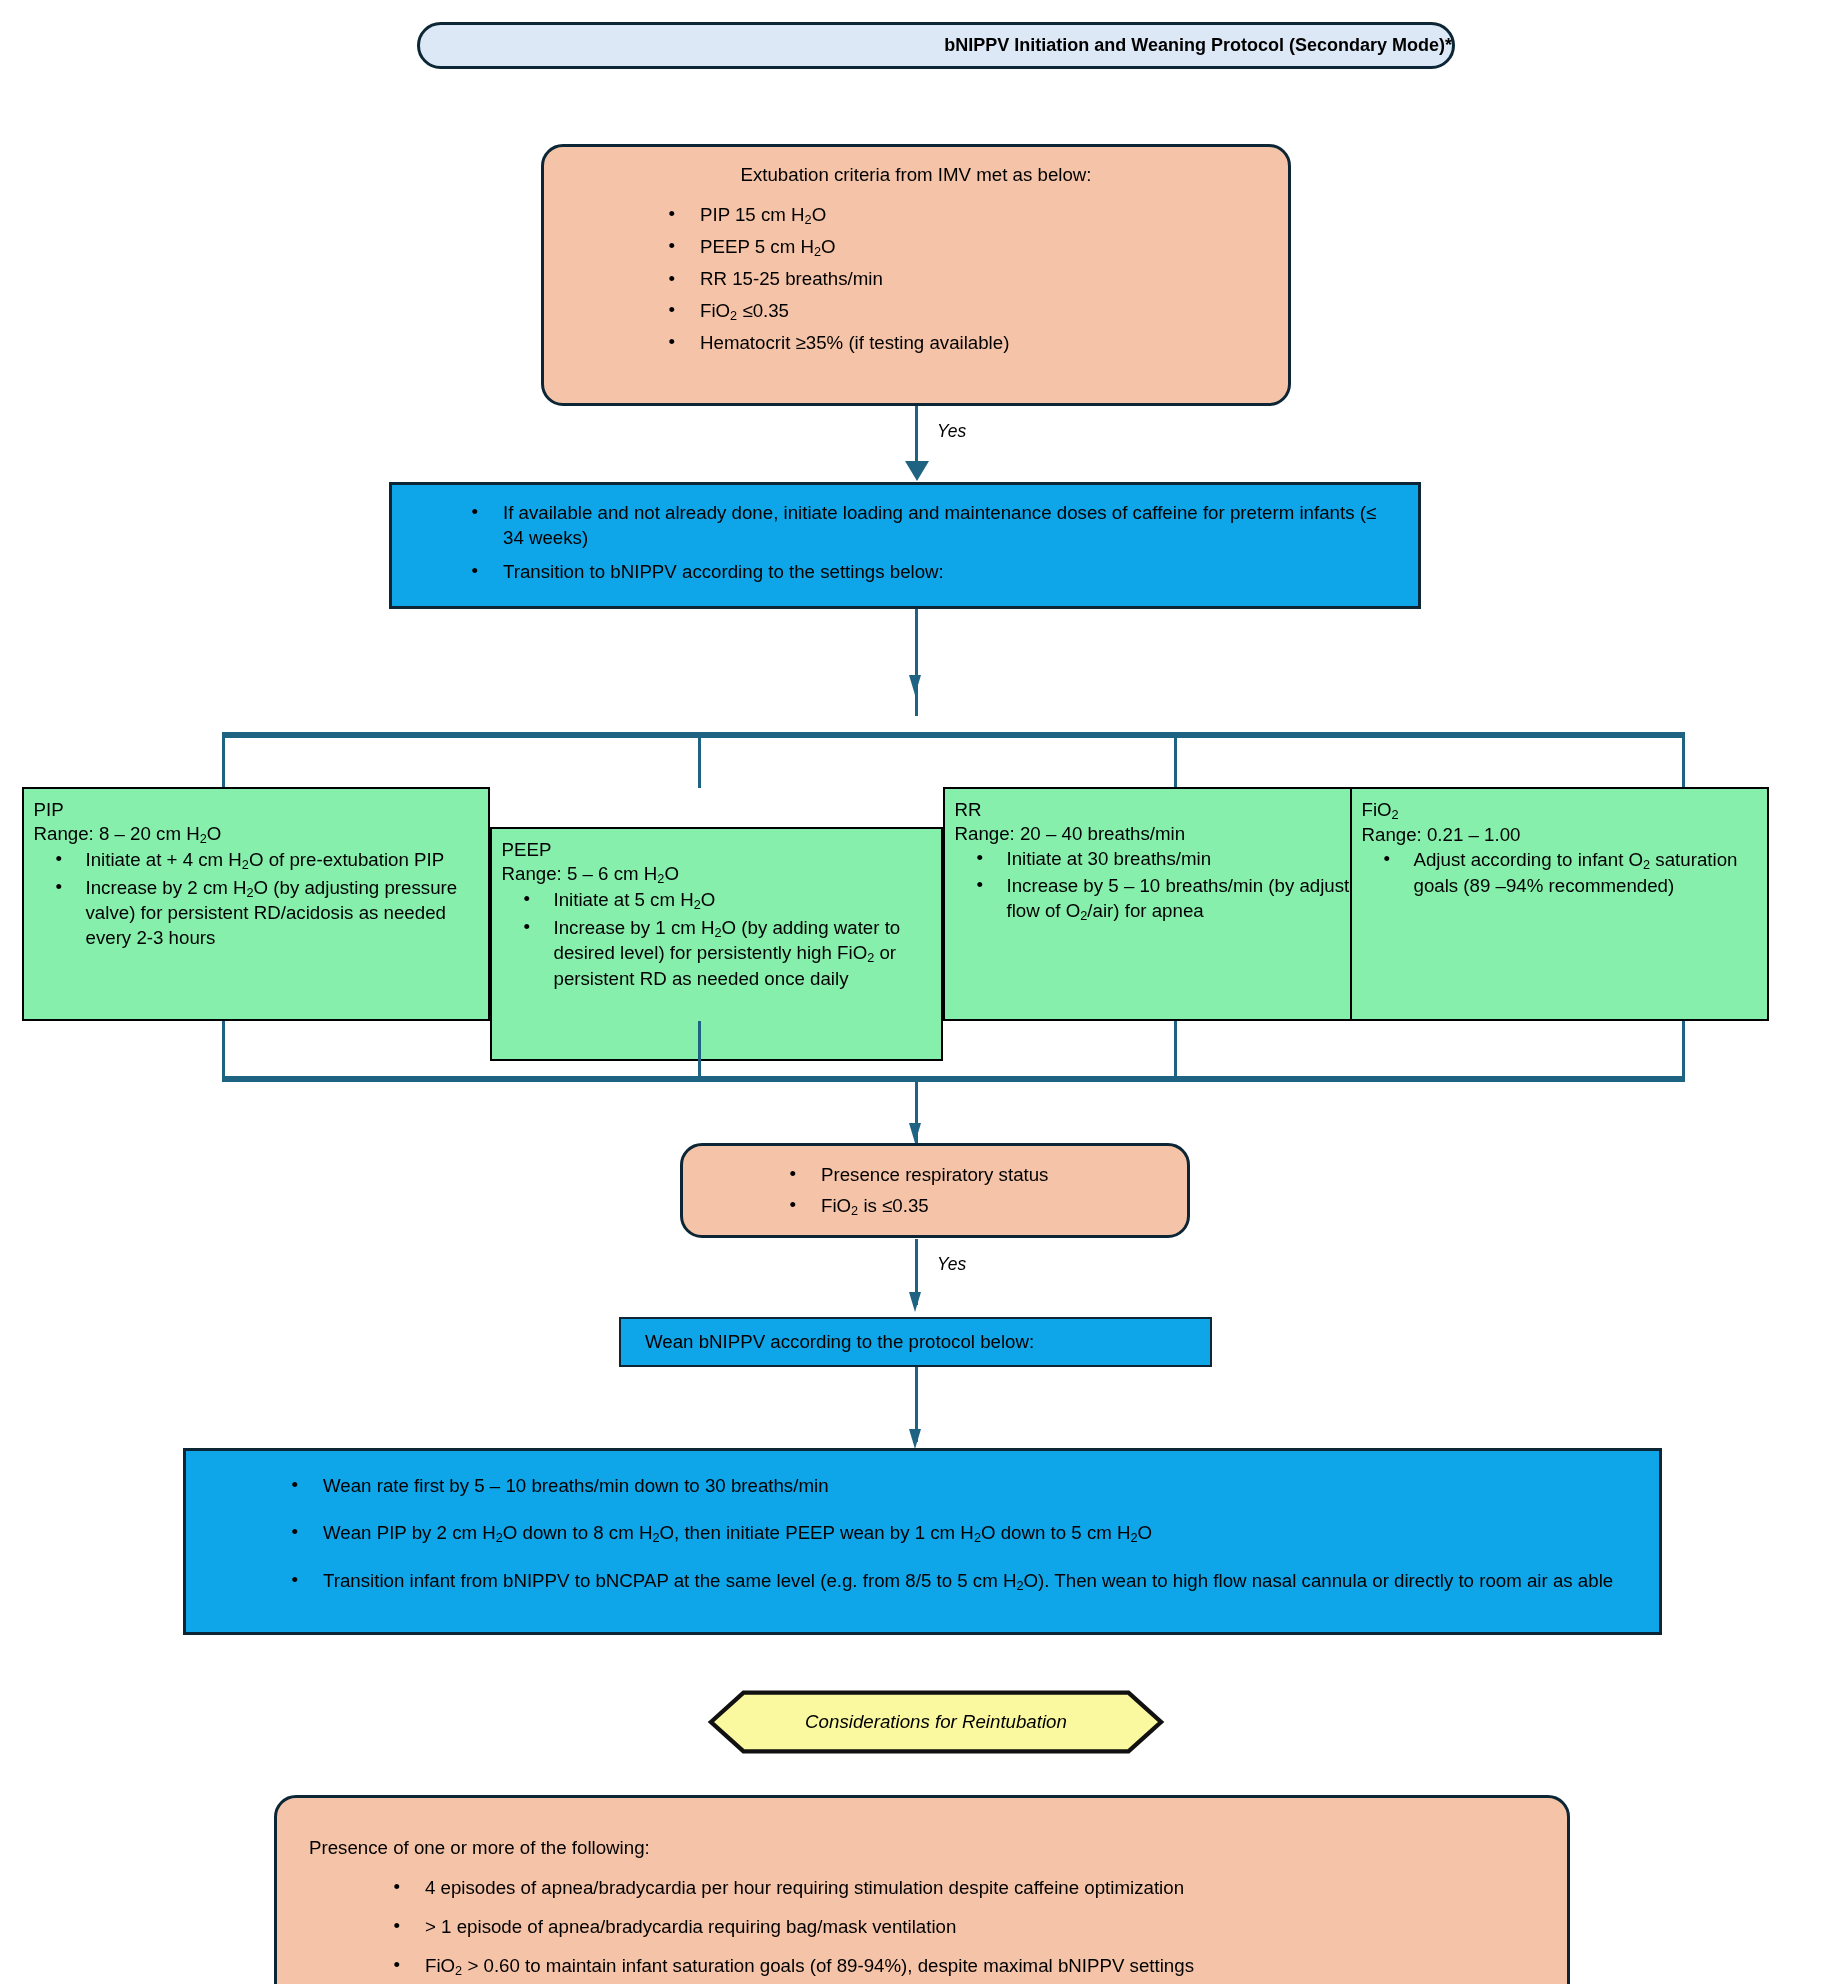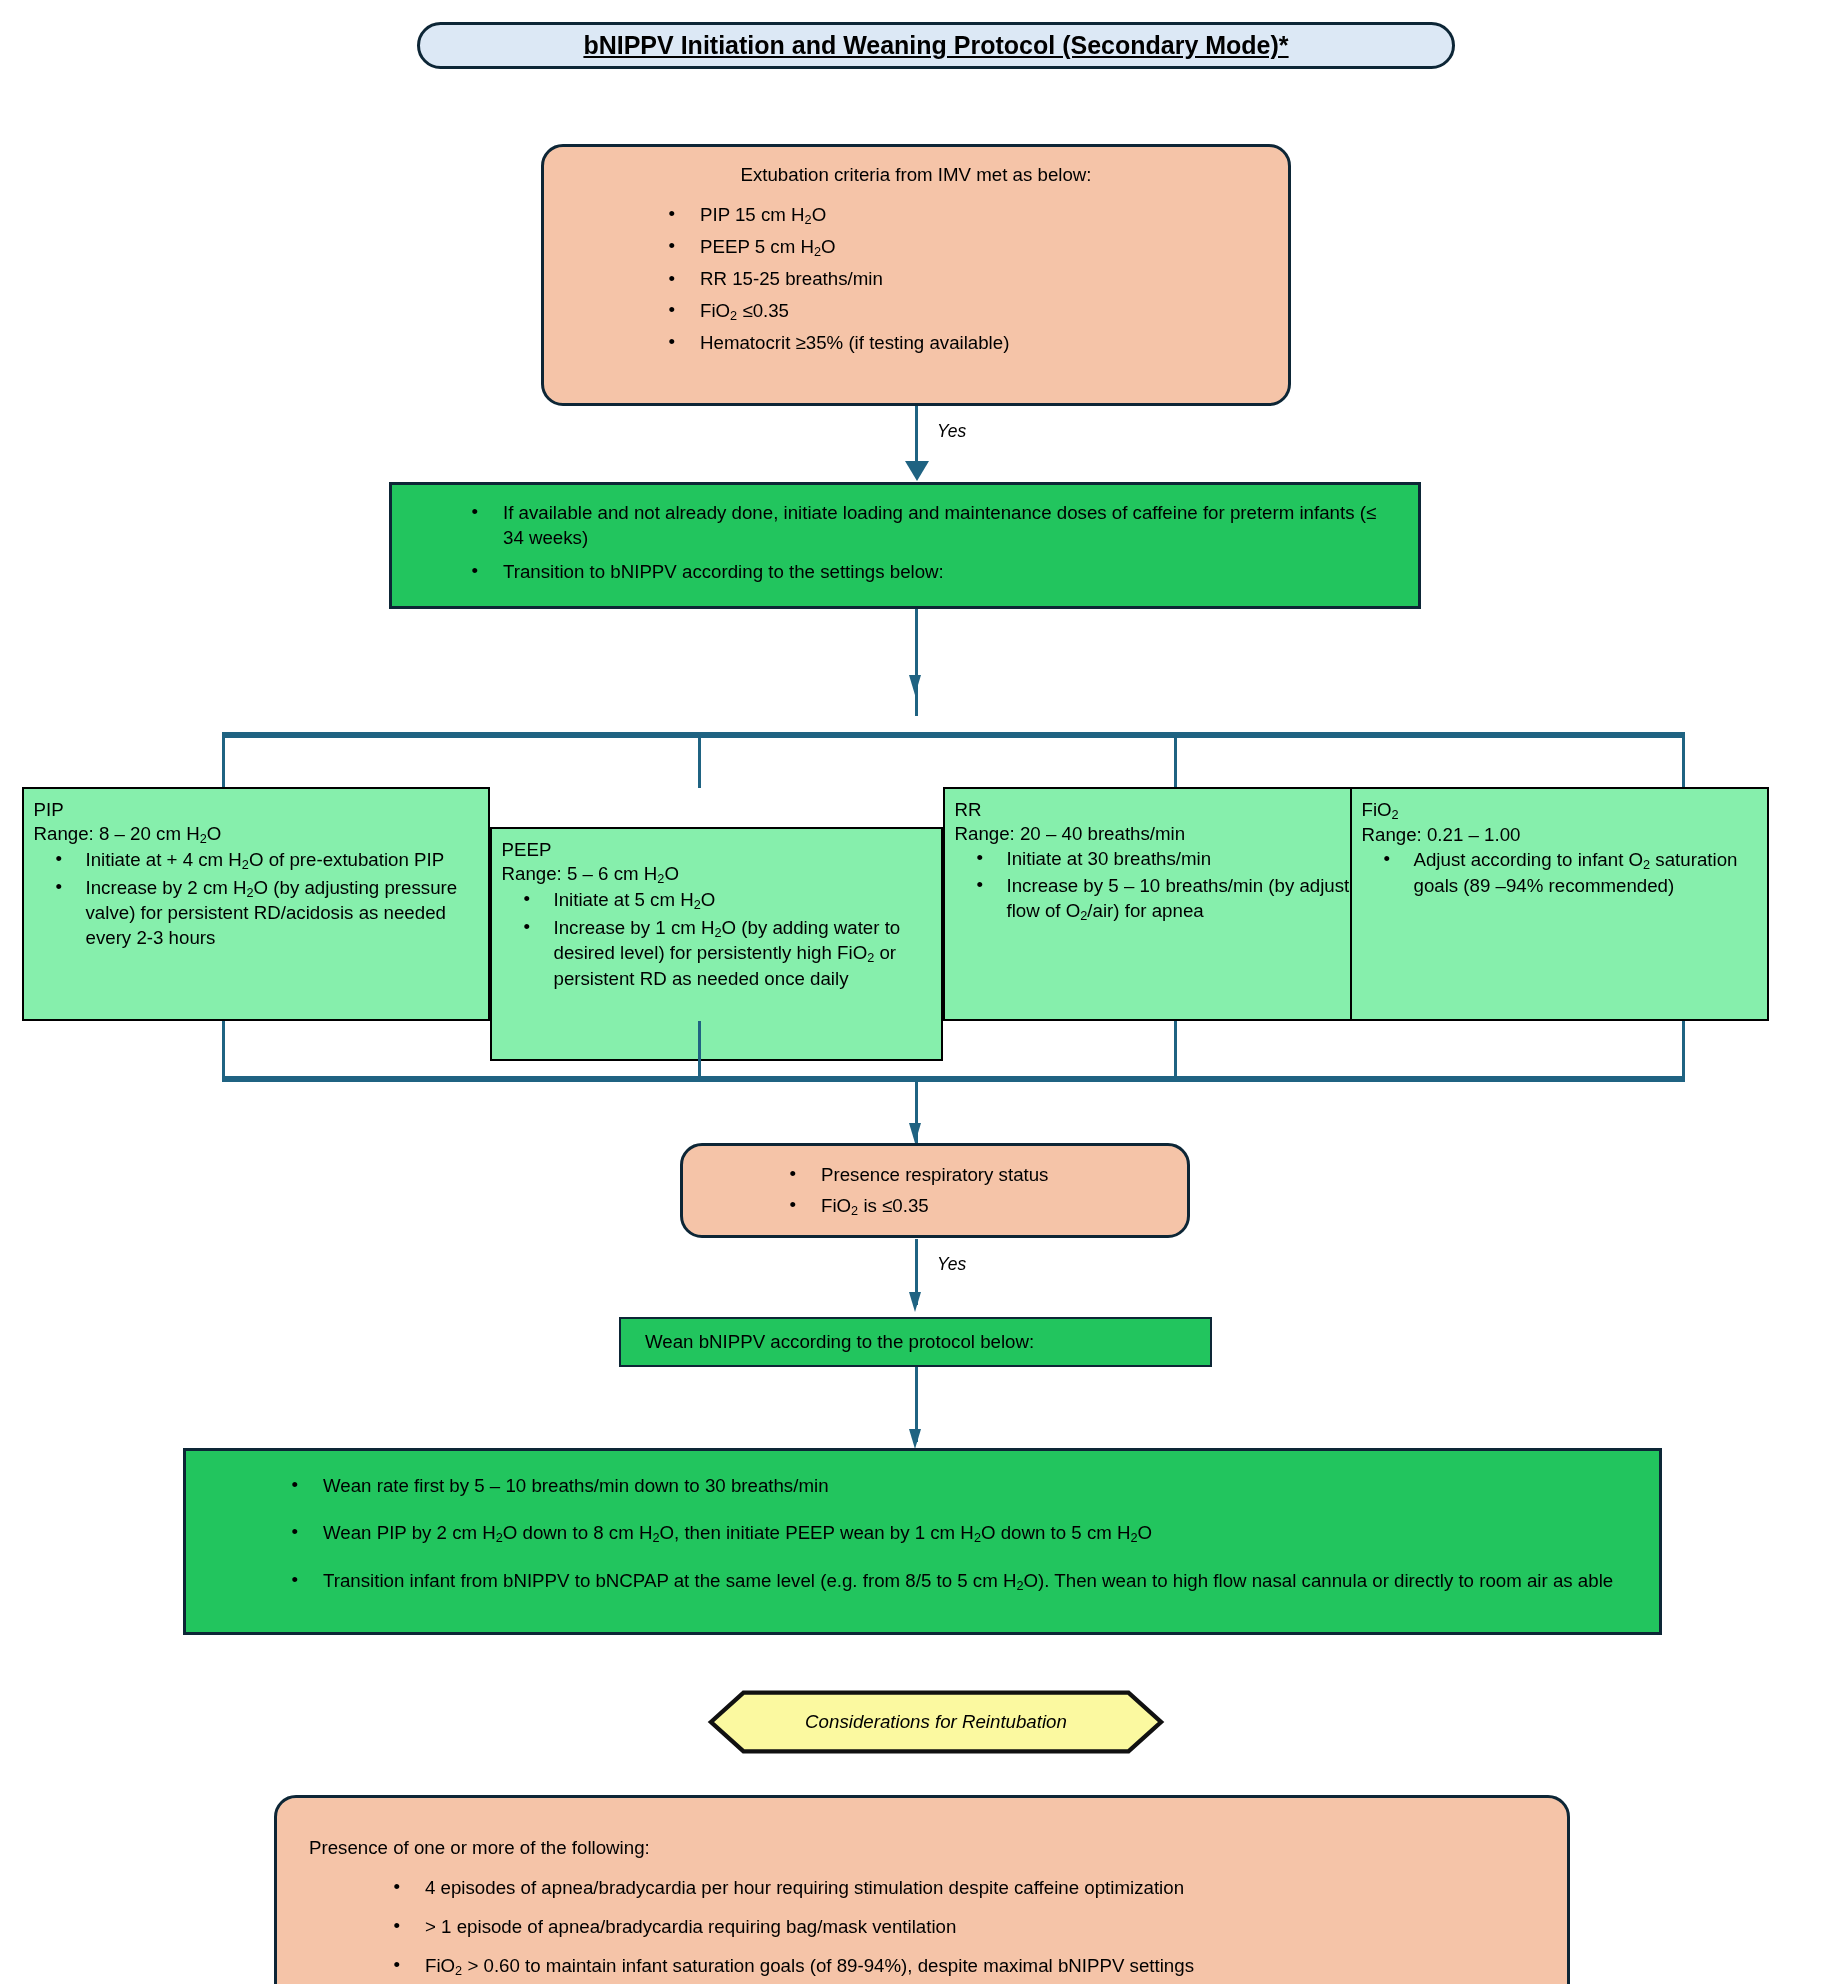--- a/index.html
+++ b/index.html
@@ -14,29 +14,28 @@
   }
 
   
   .box {
     position:absolute;
     border: 3.6px solid #0d2636;
     background: #b5e0a0;
   }
   .rounded { border-radius: 24px; }
   .blue  { background:#dce8f5; }
-  .green { background:#22c55e; }
+  .green { background:#0ea5e9; }
   .peach { background:#f5c4a8;border-radius:22px; }
 
   .title-text {
     font-weight: bold;
-    font-size: 25px;
-    text-align: center;
+    font-size: 18px;
+    text-align: right;
     width: 100%;
-    text-decoration: underline;
   }
   .center-line { text-align:center; font-size:18.7px; }
 
   
   ul.b {
     margin: 0;
     padding: 0;
     list-style: none;
   }
   ul.b > li {

